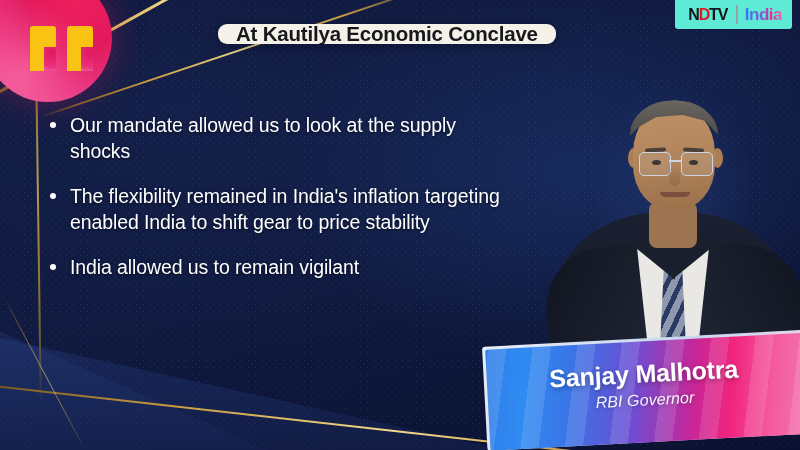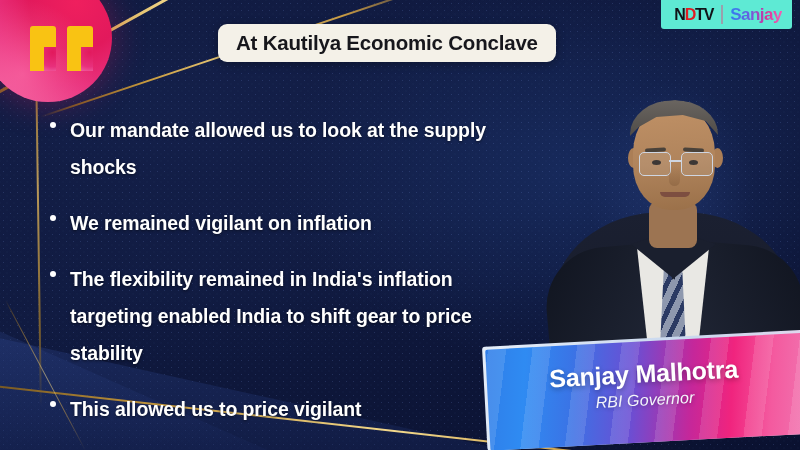--- a/index.html
+++ b/index.html
@@ -151,21 +151,21 @@
     height: 24px;
     background: radial-gradient(circle at 72% 22%, #e2195c 0%, #e8307c 70%, #ef5fa0 100%);
     display: block;
   }
 
   
   .title-banner {
     position: absolute;
     left: 218px;
     top: 24px;
-    height: 38px;
+    height: 20px;
     padding: 0 18px;
     display: flex;
     align-items: center;
     background: #f4f1e8;
     border-radius: 9px;
     box-shadow: 0 2px 10px rgba(0,0,0,0.35);
     z-index: 6;
   }
   .title-banner span {
     font-size: 20.5px;
@@ -229,22 +229,22 @@
   .bullet-dot {
     flex: 0 0 auto;
     width: 6px;
     height: 6px;
     border-radius: 50%;
     background: #ffffff;
     margin: 10px 14px 0 2px;
   }
   .bullet-text {
     font-size: 19.5px;
-    font-weight: bold;
-    line-height: 37px;
+    font-weight: normal;
+    line-height: 26px;
     color: #ffffff;
     letter-spacing: -0.1px;
     text-shadow: 0 1px 3px rgba(0,0,0,0.55);
   }
 
   
   .person {
     position: absolute;
     left: 545px;
     top: 62px;
@@ -499,21 +499,21 @@
       </div>
   </div>
 
   <div class="title-banner">
     <span>At Kautilya Economic Conclave</span>
   </div>
 
   <div class="logo">
     <div class="logo-ndtv">N<span class="dot">D</span>TV</div>
     <div class="logo-sep"></div>
-    <div class="logo-profit">Sanjay</div>
+    <div class="logo-profit">India</div>
   </div>
 
   <div class="person">
     <div class="p-shadow"></div>
     <div class="p-body"></div>
     <div class="p-shoulderL"></div>
     <div class="p-shoulderR"></div>
     <div class="p-shirt"></div>
     <div class="p-tie"></div>
     <div class="p-tieknot"></div>
@@ -537,29 +537,25 @@
     <div class="p-mouth"></div>
   </div>
 
   <div class="bullets">
     <div class="bullet">
       <div class="bullet-dot"></div>
       <div class="bullet-text">Our mandate allowed us to look at the supply shocks</div>
     </div>
     <div class="bullet">
       <div class="bullet-dot"></div>
-      <div class="bullet-text">We remained vigilant on inflation</div>
-    </div>
-    <div class="bullet">
-      <div class="bullet-dot"></div>
       <div class="bullet-text">The flexibility remained in India's inflation targeting enabled India to shift gear to price stability</div>
     </div>
     <div class="bullet">
       <div class="bullet-dot"></div>
-      <div class="bullet-text">This allowed us to price vigilant</div>
+      <div class="bullet-text">India allowed us to remain vigilant</div>
     </div>
   </div>
 
   <div class="nameplate">
     <div class="np-edge"></div>
     <div class="np-fill"></div>
     <div class="np-text">
       <div class="np-name">Sanjay Malhotra</div>
       <div class="np-role">RBI Governor</div>
     </div>

